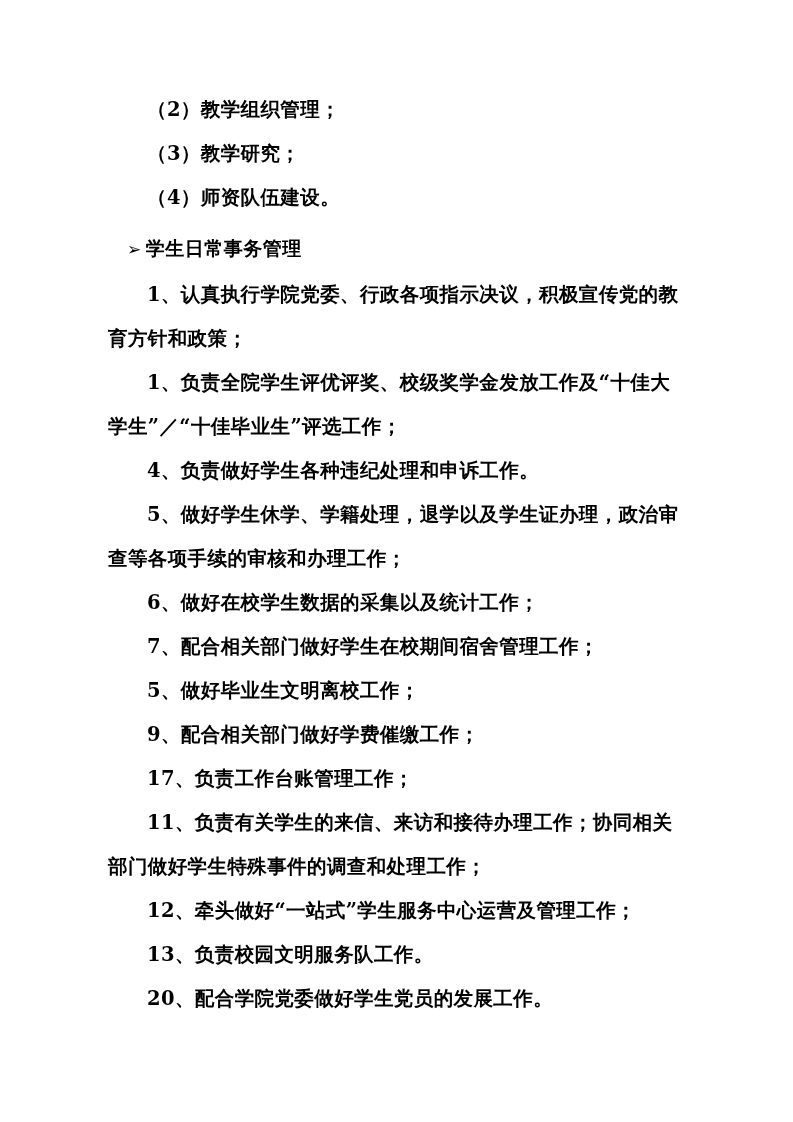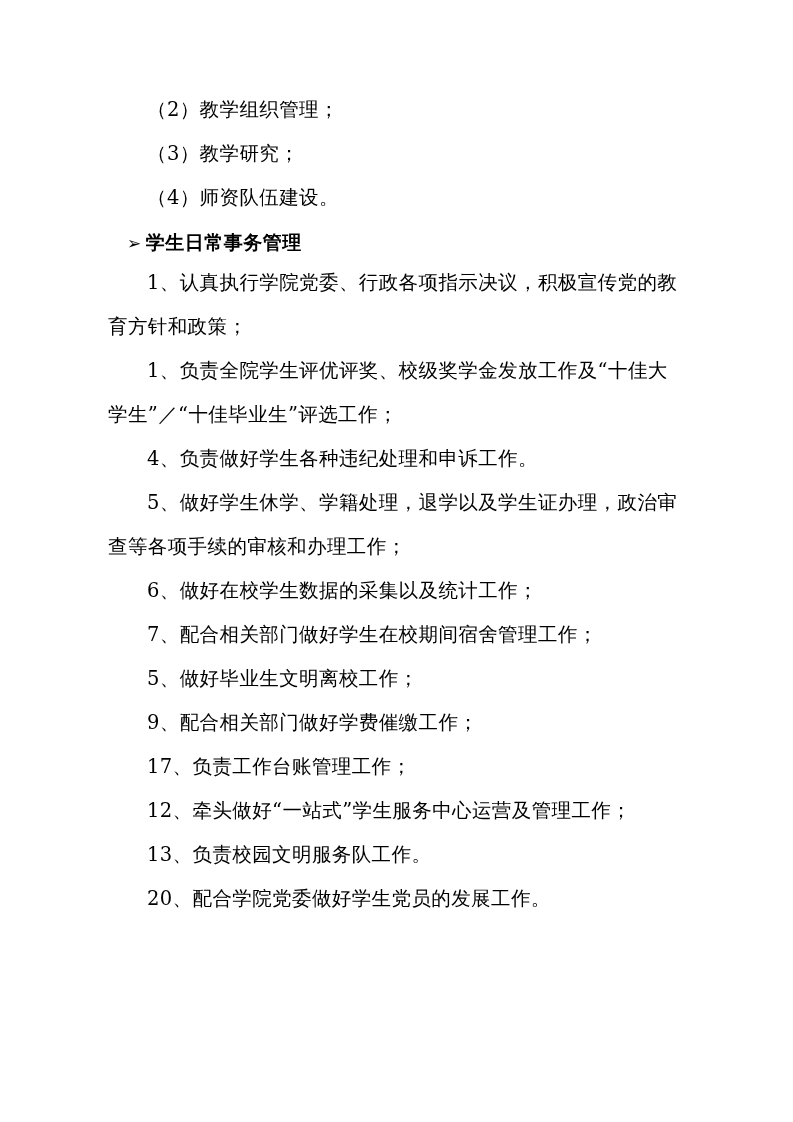--- a/index.html
+++ b/index.html
@@ -24,27 +24,28 @@
   }
   .doc-body {
     font-size: 19.5px;
     line-height: 44px;
   }
   .para {
     margin: 0;
     text-indent: 2em;
     letter-spacing: 0.4px;
     white-space: normal;
+    font-weight: bold;
   }
   .heading {
     margin: 6px 0 2px 0;
     font-family: "DejaVu Sans", "Liberation Sans", sans-serif;
     font-weight: bold;
     font-size: 19px;
-    line-height: 32px;
+    line-height: 44px;
     text-indent: 1em;
     letter-spacing: 0.5px;
   }
   .heading .bullet {
     font-family: "DejaVu Sans", "Liberation Sans", sans-serif;
     font-weight: bold;
     margin-right: 4px;
     font-size: 17px;
   }
 </style>
@@ -59,17 +60,18 @@
       <div class="heading"><span class="bullet">➢</span><span>学生日常事务管理</span></div>
       <p class="para">1、认真执行学院党委、行政各项指示决议，积极宣传党的教育方针和政策；</p>
       <p class="para">1、负责全院学生评优评奖、校级奖学金发放工作及“十佳大学生”／“十佳毕业生”评选工作；</p>
       <p class="para">4、负责做好学生各种违纪处理和申诉工作。</p>
       <p class="para">5、做好学生休学、学籍处理，退学以及学生证办理，政治审查等各项手续的审核和办理工作；</p>
       <p class="para">6、做好在校学生数据的采集以及统计工作；</p>
       <p class="para">7、配合相关部门做好学生在校期间宿舍管理工作；</p>
       <p class="para">5、做好毕业生文明离校工作；</p>
       <p class="para">9、配合相关部门做好学费催缴工作；</p>
       <p class="para">17、负责工作台账管理工作；</p>
+      <p class="para">11、负责有关学生的来信、来访和接待办理工作；协同相关部门做好学生特殊事件的调查和处理工作；</p>
       <p class="para">12、牵头做好“一站式”学生服务中心运营及管理工作；</p>
       <p class="para">13、负责校园文明服务队工作。</p>
       <p class="para">20、配合学院党委做好学生党员的发展工作。</p>
     </div>
 </div>
 
 </body></html>

